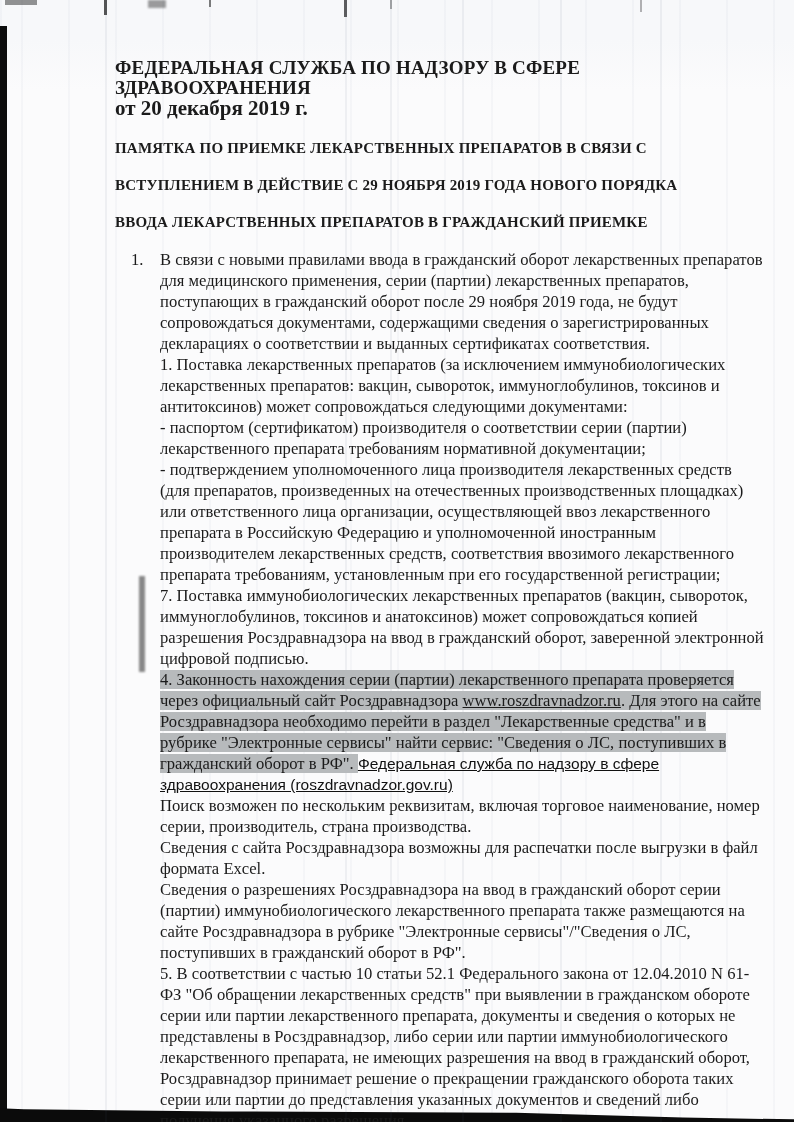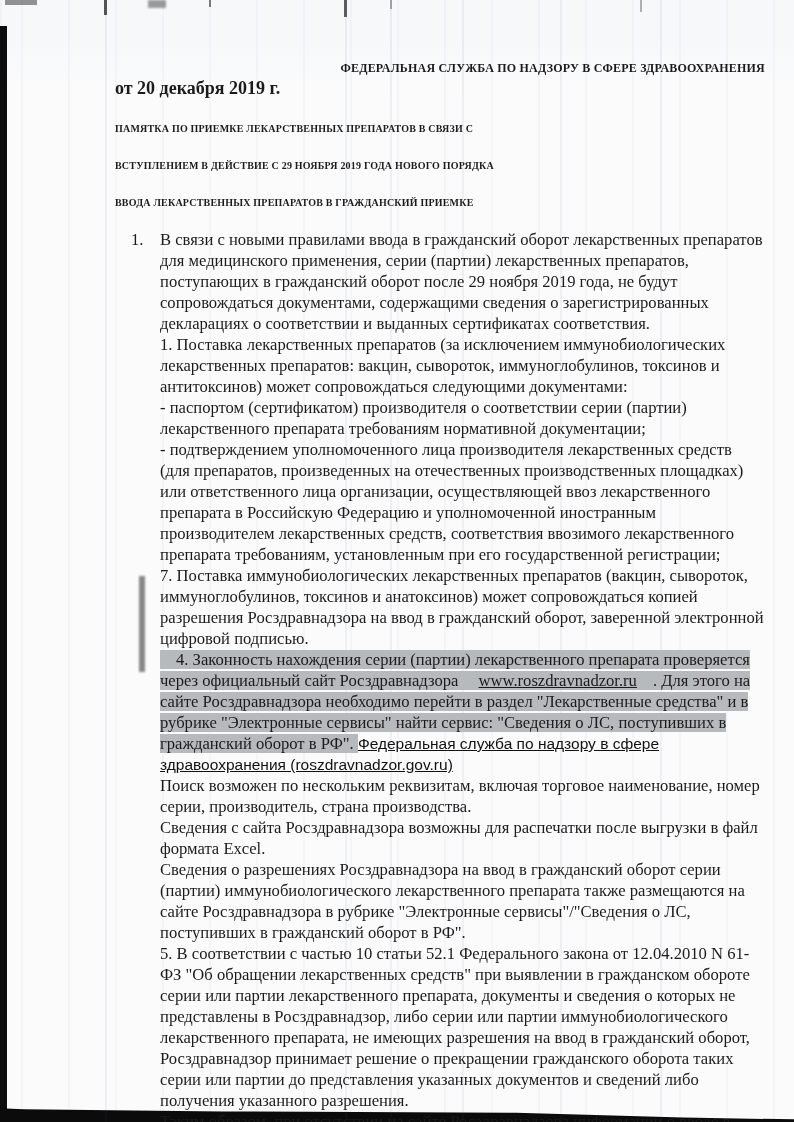--- a/index.html
+++ b/index.html
@@ -27,30 +27,30 @@
   .m5 { left:390px; top:0; width:2px;  height:9px;  opacity:.4; }
   .m6 { left:5px;   top:0; width:32px; height:5px;  opacity:.5; }
   .m7 { left:139px; top:576px; width:6px; height:96px; opacity:.55; filter:blur(1px); }
   .m8 { left:640px; top:0; width:2px; height:12px; opacity:.35; }
   .streak { position:absolute; top:0; width:2px; height:1122px; background:rgba(70,85,120,0.07); }
   .s1 { left:345px; } .s2 { left:390px; } .s3 { left:462px; }
   .s4 { left:560px; } .s5 { left:660px; } .s6 { left:105px; }
 
   .content { position:absolute; left:115px; top:58px; width:650px; }
 
-  .agency { font-weight:bold; font-size:12px; line-height:20px; letter-spacing:.2px;text-align:right; }
-  .dateline { font-weight:bold; font-size:18px; line-height:20px; }
+  .agency { font-weight:bold; font-size:19px; line-height:20px; letter-spacing:.2px; }
+  .dateline { font-weight:bold; font-size:21px; line-height:20px; }
 
-  .doc-title { margin-top:12px; font-weight:bold; font-size:10px; letter-spacing:.2px; }
+  .doc-title { margin-top:12px; font-weight:bold; font-size:15px; letter-spacing:.2px; }
   .doc-title .tline { line-height:37px; white-space:nowrap; }
 
   .body-block { margin-top:8px; font-size:16.6px; line-height:21px; padding-left:45px; width:605px; text-align:left; }
   .para { position:relative; margin:0; }
   .marker { position:absolute; left:-29px; top:0; }
-  .hl { background:#b7babc;padding-left:16px; }
+  .hl { background:#b7babc; }
   .ul { text-decoration:underline; }
   .link { font-family:"Liberation Sans", sans-serif; font-size:15.5px; color:#111; text-decoration:underline; cursor:pointer; }
 </style>
 </head>
 <body>
 
 <div class="page">
 
   <div class="edge-left"></div>
   <div class="edge-bottom"></div>

